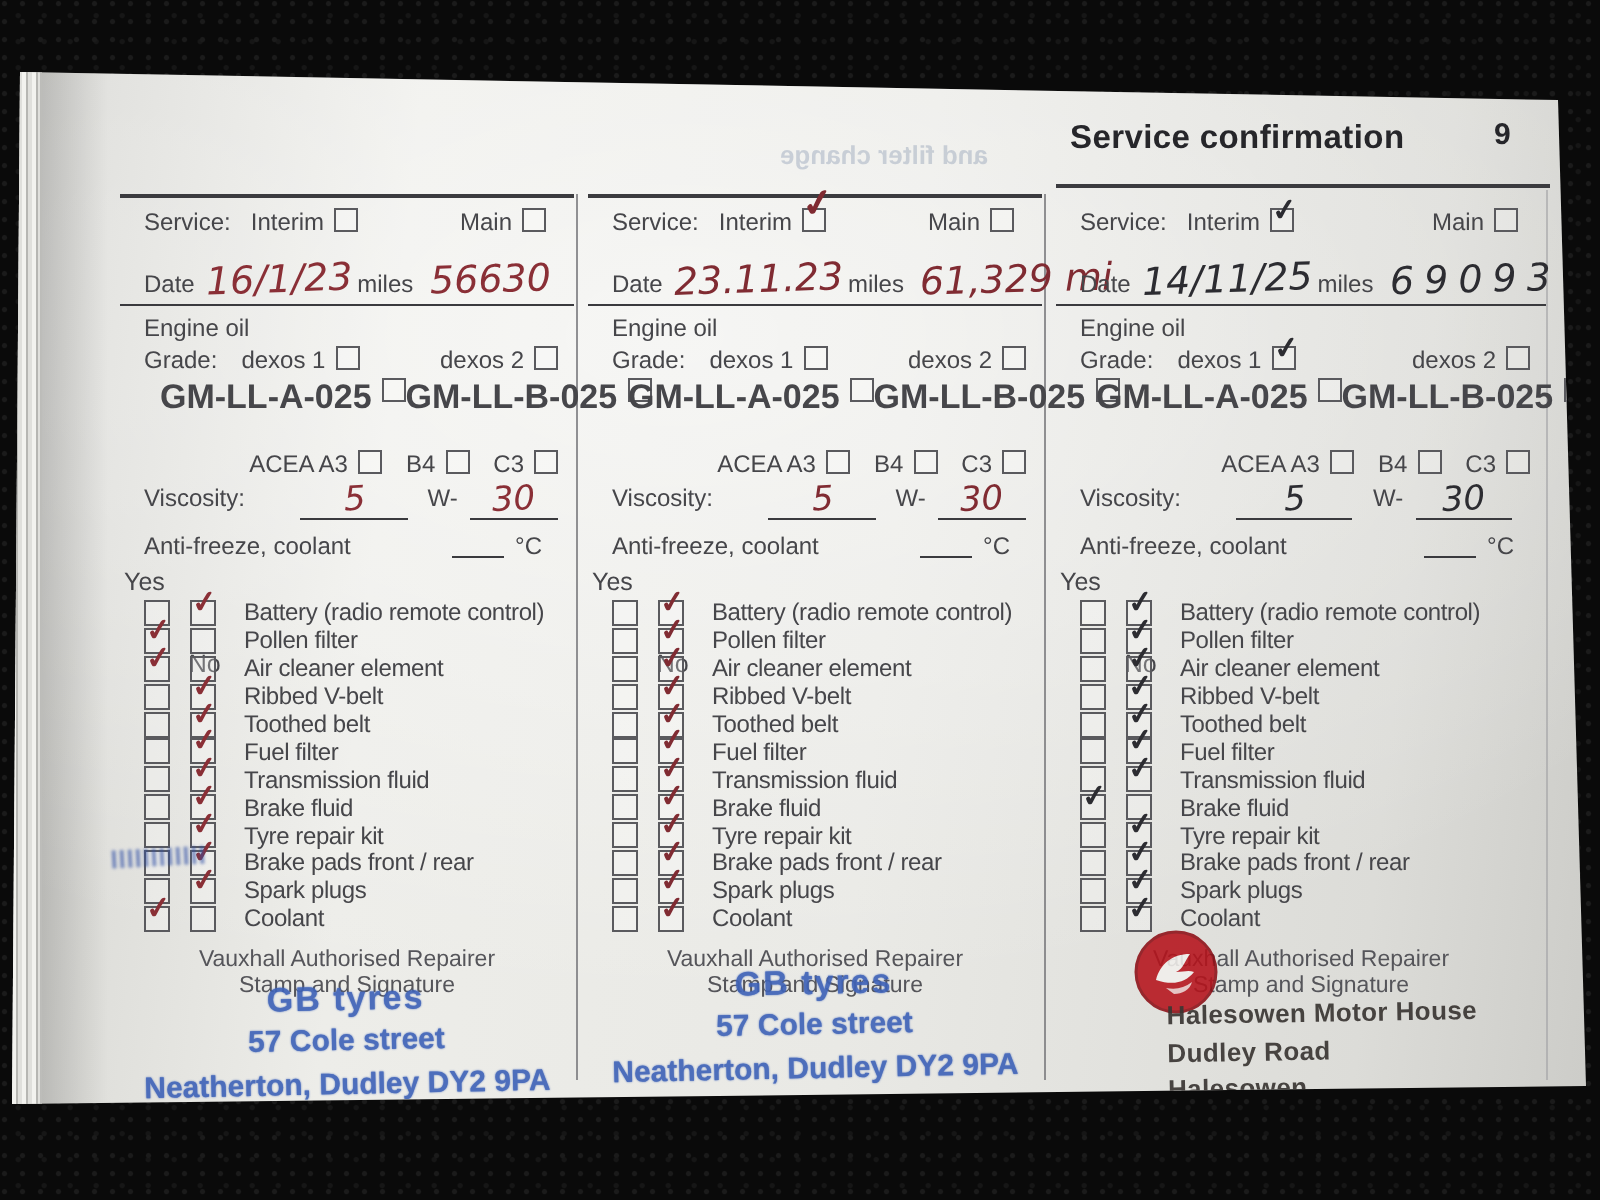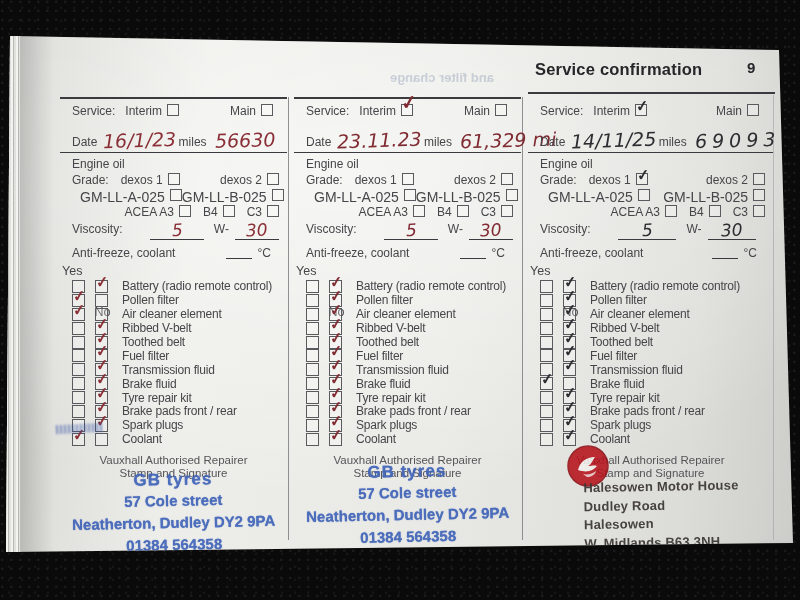--- a/index.html
+++ b/index.html
@@ -30,23 +30,23 @@
   
   .col{position:absolute;top:97px;color:#46464a;font-size:12px;}
   .rule-top{height:1.5px;background:#3b3b3f;margin-bottom:0;}
   .frow{display:flex;}
   .svc-row{height:22px;padding:5px 14px 0 12px;}
   .svc-row .main-grp{margin-left:auto;}
   .date-row{height:26px;padding:0 10px 0 12px;border-bottom:1.5px solid #3a3a3e;align-items:flex-end;}
   .eo-row{height:15px;padding:4px 0 0 12px;}
   .grade-row{height:15px;padding:1px 8px 0 12px;}
   .grade-row .right-grp{margin-left:auto;}
-  .gm-row{height:15px;padding:1px 8px 0 20px;font-size:14px;}
+  .gm-row{height:15px;padding:1px 8px 0 20px;font-size:17px;font-weight:bold;}
   .gm-row .right-grp{margin-left:auto;}
-  .acea-row{height:15px;padding:1px 8px 0 0;justify-content:flex-end;gap:12px;}
+  .acea-row{height:15px;padding:1px 8px 0 0;justify-content:flex-end;gap:12px;margin-top:20px;}
   .visc-row{height:21px;padding:2px 8px 0 12px;align-items:flex-start;}
   .anti-row{height:16px;padding:3px 16px 0 12px;}
   .anti-row .slot{margin-left:auto;}
   .yn-row{height:14px;padding:2px 0 0 2px;font-size:12.5px;}
   .yn-row .no-h{margin-left:12px;margin-top:41px;}
   .checklist{margin-top:2px;}
   .crow{display:flex;align-items:center;height:13.9px;padding-left:12px;}
   .crow .box + .box{margin-left:10px;}
   .clabel{margin-left:14px;white-space:nowrap;letter-spacing:-.2px;}
   .box{position:relative;display:inline-block;width:11px;height:11px;border:1.2px solid #5a5a5e;

